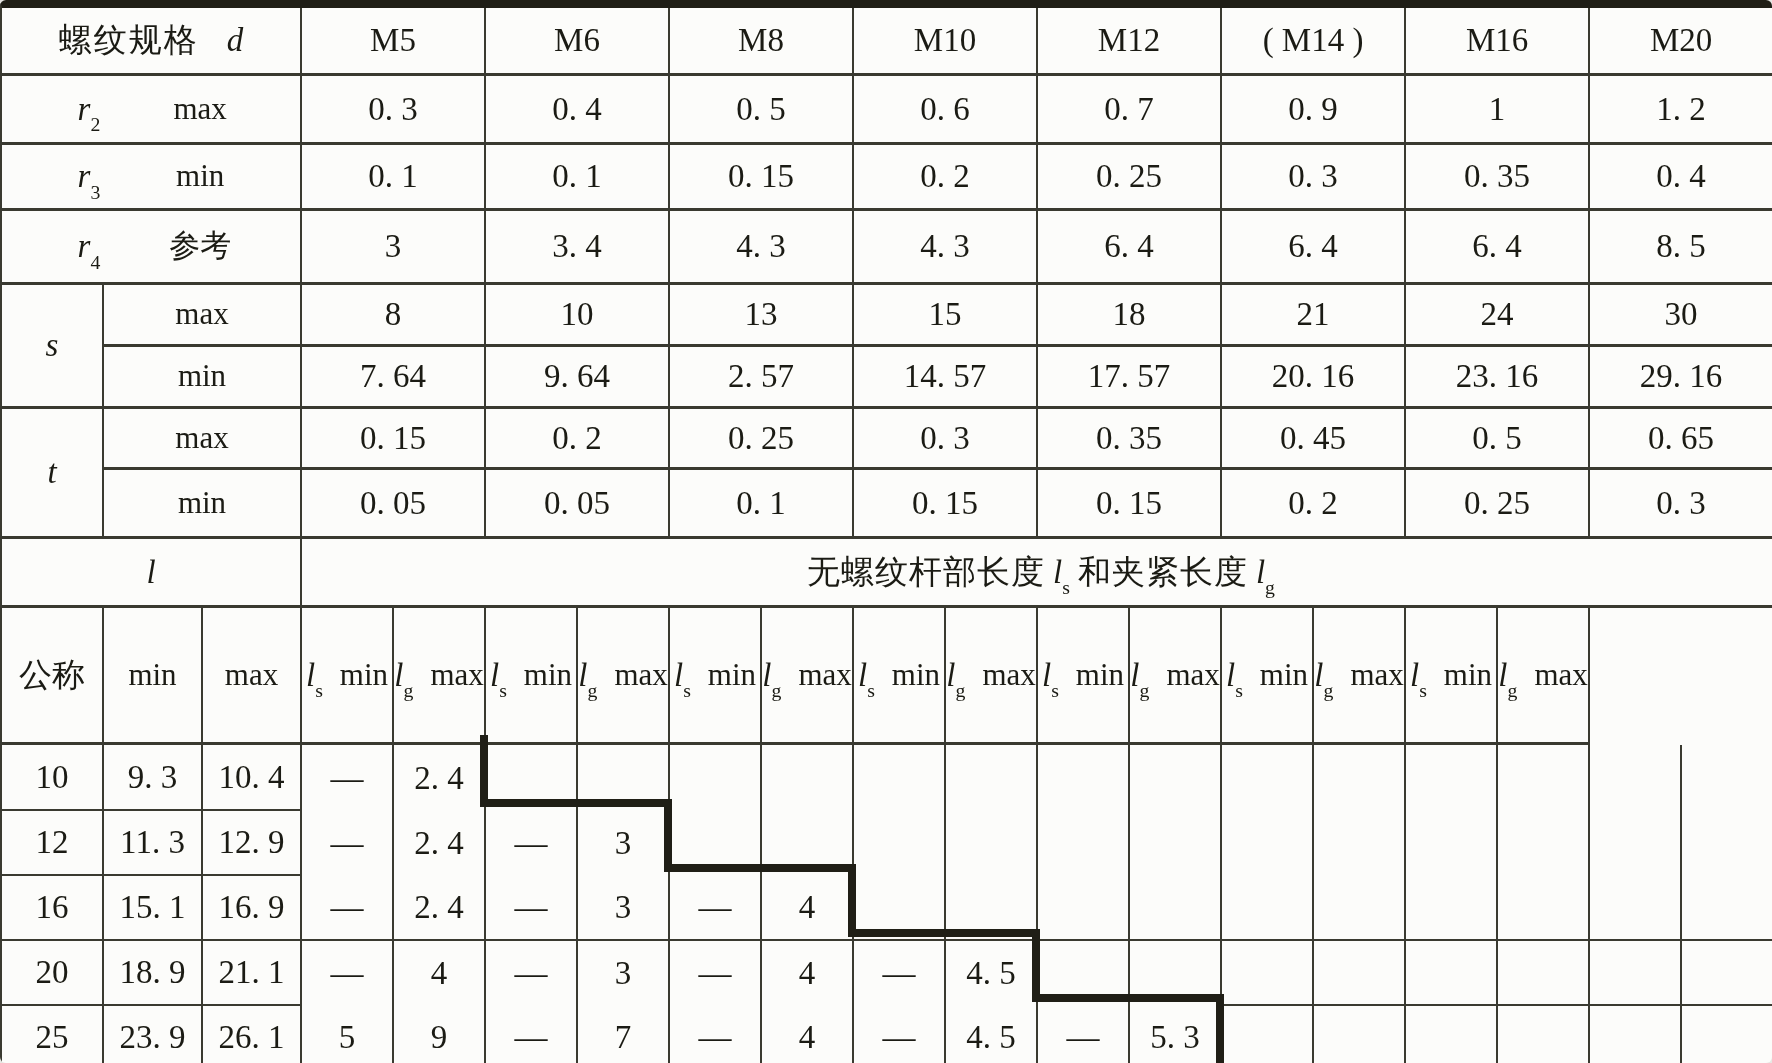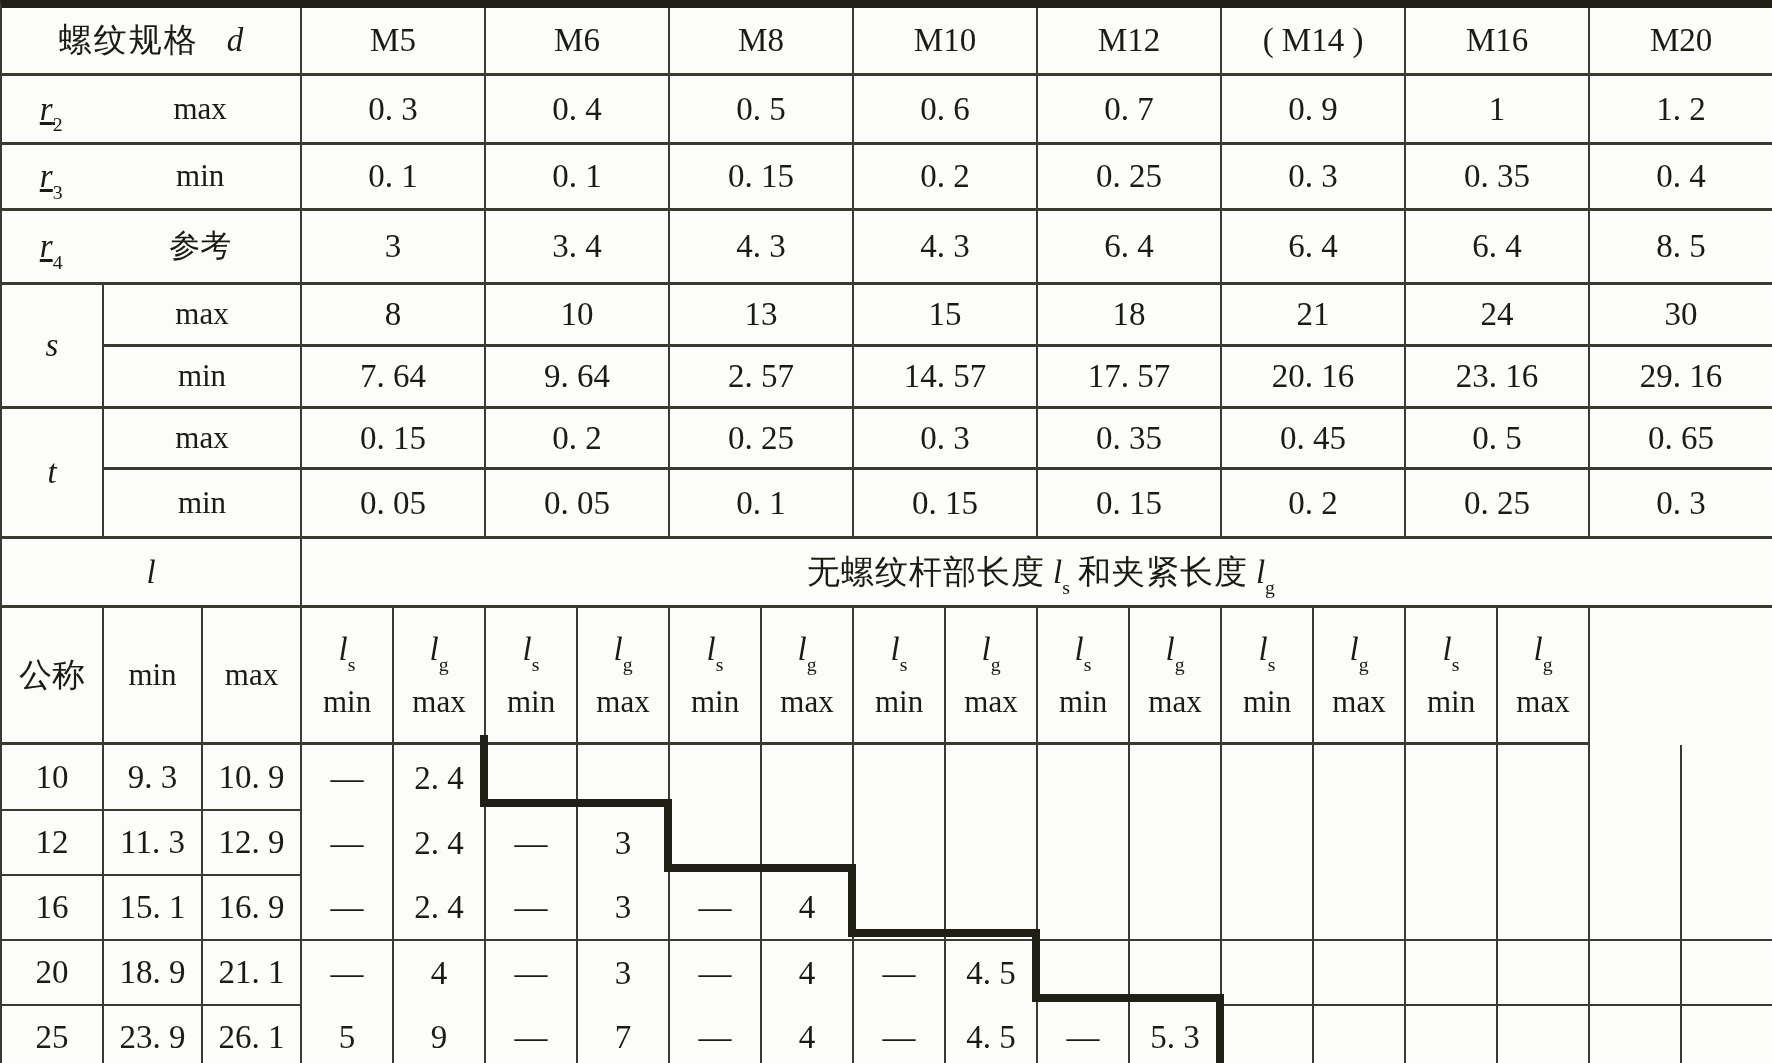--- a/index.html
+++ b/index.html
@@ -9,20 +9,21 @@
     --paper:#fcfcfa;
   }
   html,body{margin:0;padding:0;background:#e8e8e4;}
   .page{
     position:relative;
     width:1772px;height:1063px;
     background:var(--paper);
     font-family:"Liberation Serif","DejaVu Serif",serif;
     color:var(--ink);
     overflow:hidden;
+    border-radius:6px;
   }
   table.tbl{
     width:1772px;height:1063px;
     border-collapse:separate;border-spacing:0;
     table-layout:fixed;
     border-top:8px solid var(--thick);
     border-left:2px solid var(--line);
   }
   td{
     box-sizing:border-box;
@@ -34,24 +35,24 @@
     line-height:1.1;
     overflow:hidden;
   }
   tr.lrow td{border-bottom-width:2px;}
   td.nb{border-bottom:none;}
   i{font-style:italic;}
   sub{font-size:0.60em;line-height:0;position:relative;bottom:-0.18em;}
   .corner-label{letter-spacing:2px;}
   .corner-var{margin-left:28px;}
   .param-label{display:flex;width:100%;height:100%;align-items:center;}
-  .param-label .pvar{flex:0 0 33%;text-align:center;text-decoration:underline;}
+  .param-label .pvar{flex:0 0 33%;text-align:right;}
   .param-label .plim{flex:1 1 auto;text-align:center;font-size:31px;}
   .limcell{font-size:31px;}
-  .twoline{display:flex;flex-direction:column;justify-content:center;align-items:center;gap:17px;height:100%;}
+  .twoline{display:flex;flex-direction:row;justify-content:center;align-items:center;gap:17px;height:100%;}
   .twoline .lim{font-size:31px;}
   .ltitle .seg{margin:0 8px;letter-spacing:1px;}
   .stair{position:absolute;left:0;top:0;pointer-events:none;}
 </style>
 </head>
 <body>
 
 <div class="page">
   <table class="tbl">
     <colgroup>
@@ -285,21 +286,21 @@
             <span class="twoline">
               <span><i>l</i><sub>g</sub></span>
               <span class="lim">max</span>
             </span>
           </td>
     </tr>
 
     <tr class="lrow" style="height:66px">
       <td>10</td>
       <td>9. 3</td>
-      <td>10. 9</td>
+      <td>10. 4</td>
       <td class="nb">—</td>
       <td class="nb">2. 4</td>
       <td class="nb"></td>
       <td class="nb"></td>
       <td class="nb"></td>
       <td class="nb"></td>
       <td class="nb"></td>
       <td class="nb"></td>
       <td class="nb"></td>
       <td class="nb"></td>

